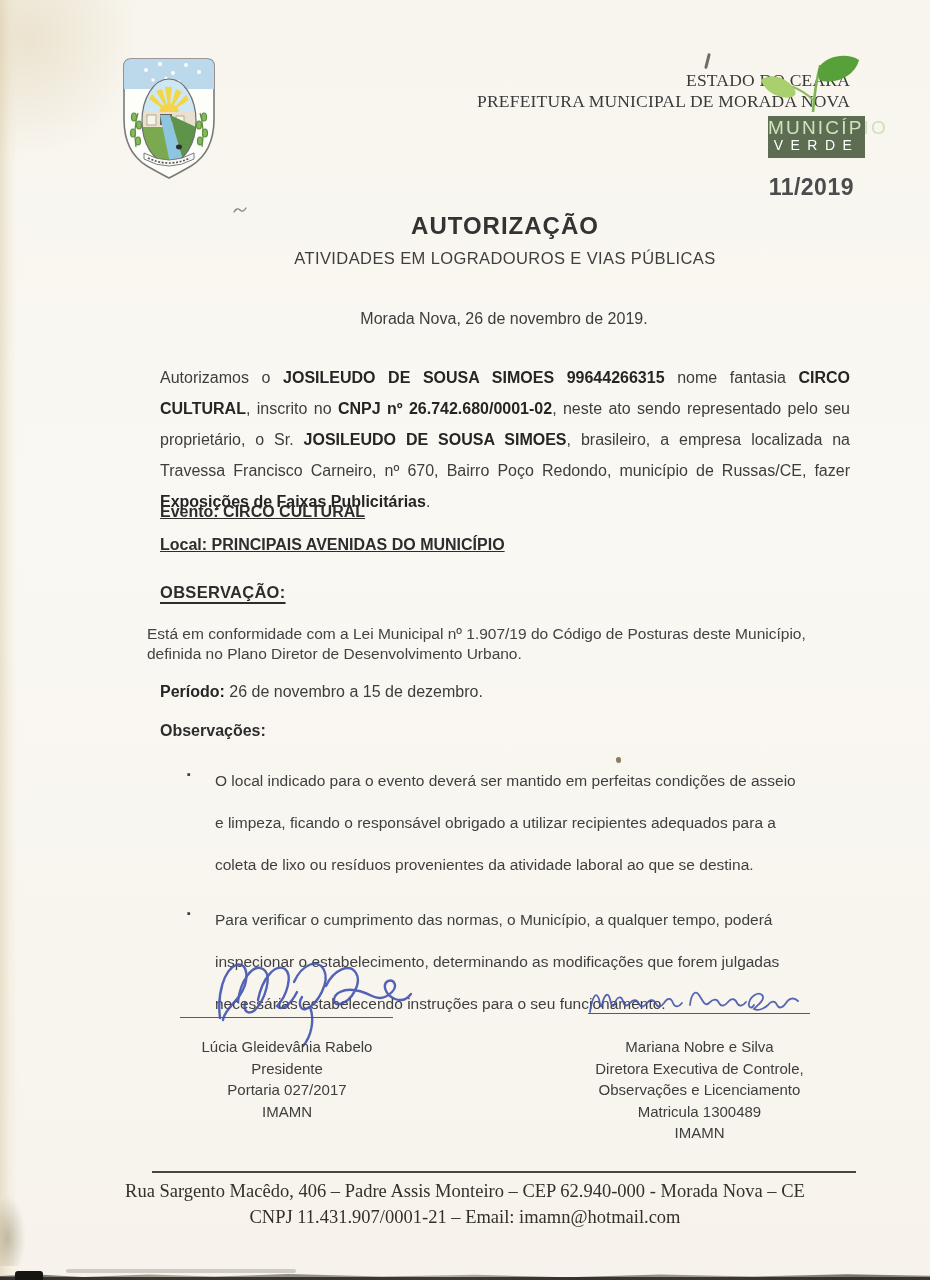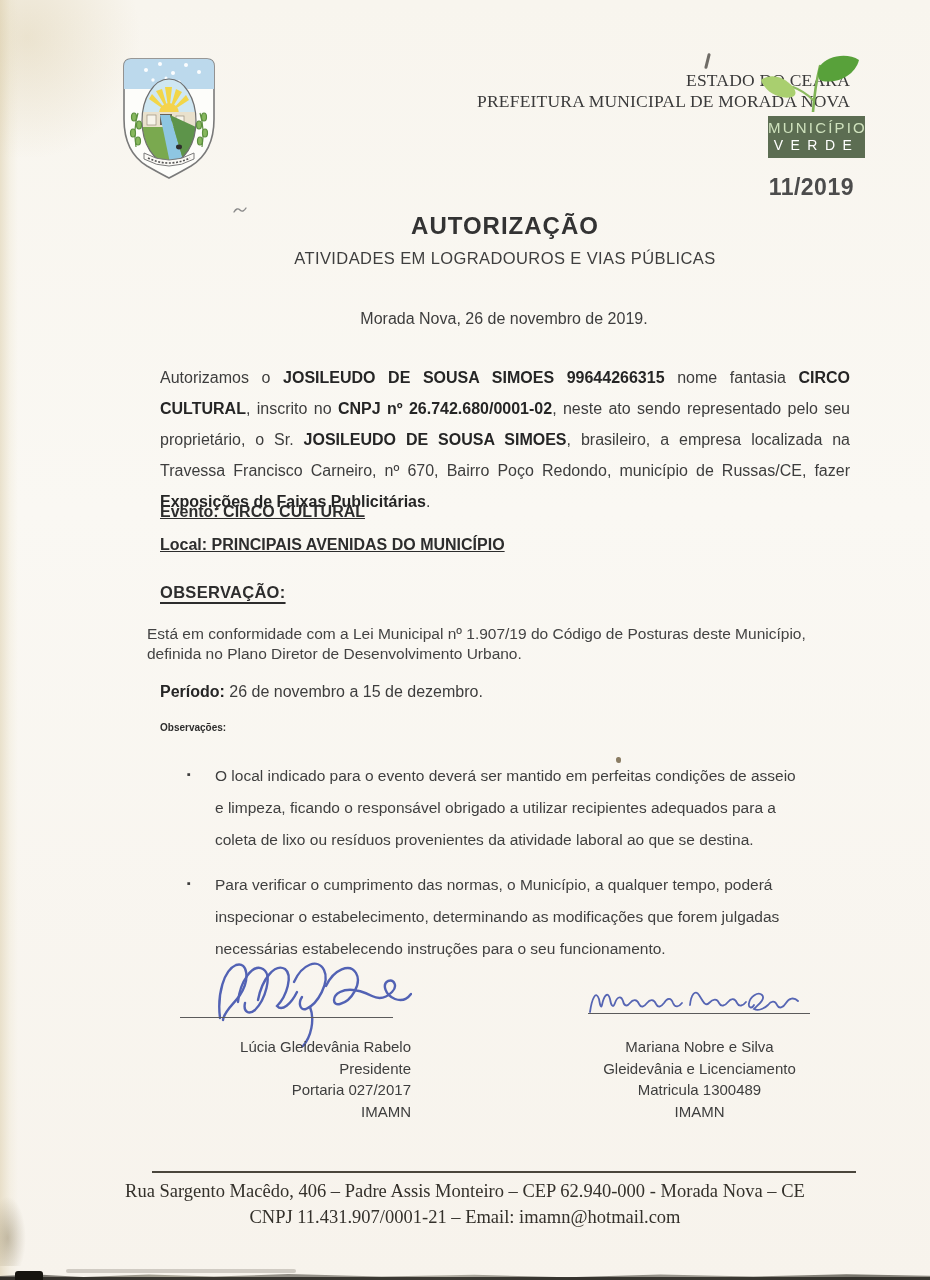--- a/index.html
+++ b/index.html
@@ -26,21 +26,21 @@
   .tiny-squiggle{position:absolute;left:233px;top:201px;}
   .ink-dot{position:absolute;left:616px;top:757px;width:5px;height:6px;background:#8a7c63;border-radius:50% 50% 40% 60%;}
 
   
   .coat{position:absolute;left:116px;top:55px;width:106px;height:128px;}
   .org-block{position:absolute;left:160px;top:70px;width:690px;text-align:right;
     font-family:"Liberation Serif",serif;font-size:17.5px;line-height:21px;color:#3a3a3a;letter-spacing:.2px;}
   .verde{position:absolute;left:757px;top:54px;width:112px;}
   .verde-box{margin-left:11px;width:97px;height:42px;background:#5c6d52;text-align:center;
     font-family:"Liberation Sans",sans-serif;padding-top:3px;box-sizing:border-box;}
-  .verde-box .l1{font-size:15px;letter-spacing:2.2px;color:#cfe2bd;line-height:17px;}
+  .verde-box .l1{font-size:19px;letter-spacing:2.2px;color:#cfe2bd;line-height:17px;}
   .verde-box .l2{font-size:14px;letter-spacing:7.5px;color:#ffffff;line-height:18px;padding-left:0;}
   .doc-number{position:absolute;left:757px;top:174px;width:97px;text-align:right;
     font-size:23px;font-weight:bold;color:#4c4c4c;letter-spacing:.5px;}
 
   
   .title{position:absolute;left:160px;top:212px;width:690px;text-align:center;
     font-size:24px;font-weight:bold;letter-spacing:1px;color:#333;}
   .subtitle{position:absolute;left:160px;top:249px;width:690px;text-align:center;
     font-size:16.5px;letter-spacing:.4px;color:#3e3e3e;}
 
@@ -48,30 +48,30 @@
   .dateline{position:absolute;left:160px;top:310px;width:688px;text-align:center;font-size:16px;color:#3d3d3d;}
   .para{position:absolute;left:160px;top:362px;width:690px;font-size:16px;line-height:31px;
     text-align:justify;color:#3d3d3d;}
   .para b{color:#252525;}
   .event-block{position:absolute;left:160px;top:495px;font-size:16px;line-height:33px;font-weight:bold;color:#2d2d2d;text-decoration:underline;}
   .obs-heading{position:absolute;left:160px;top:583px;font-size:16.5px;font-weight:bold;color:#2d2d2d;
     text-decoration:underline;text-underline-offset:4px;text-decoration-thickness:1.5px;letter-spacing:.3px;}
   .obs-text{position:absolute;left:147px;top:612px;width:705px;font-size:15.5px;line-height:20px;color:#434343;margin-top:12px;}
   .periodo{position:absolute;left:160px;top:683px;font-size:16px;color:#3d3d3d;}
   .periodo b{color:#252525;}
-  .observacoes-h{position:absolute;left:160px;top:722px;font-size:10px;font-weight:bold;color:#2d2d2d;}
+  .observacoes-h{position:absolute;left:160px;top:722px;font-size:16px;font-weight:bold;color:#2d2d2d;}
   .bullets{position:absolute;left:187px;top:760px;width:625px;}
   .bullet-item{display:flex;margin-bottom:13px;}
   .bullet-marker{width:8px;height:8px;margin-top:9px;font-size:11px;color:#3c3c3c;flex:0 0 28px;line-height:11px;}
-  .bullet-text{font-size:15.5px;line-height:32px;color:#3f3f3f;width:588px;}
+  .bullet-text{font-size:15.5px;line-height:42px;color:#3f3f3f;width:588px;}
 
   
   .sig-svg-left{position:absolute;left:212px;top:952px;}
   .sig-line-left{position:absolute;left:180px;top:1017px;width:213px;height:1px;background:#5b5b5b;}
-  .sig-text-left{position:absolute;left:163px;top:1036px;width:248px;text-align:right;
+  .sig-text-left{position:absolute;left:163px;top:1036px;width:248px;text-align:center;
     font-size:15px;line-height:21.5px;color:#3e3e3e;}
   .sig-svg-right{position:absolute;left:586px;top:982px;}
   .sig-line-right{position:absolute;left:588px;top:1013px;width:222px;height:1px;background:#5b5b5b;}
   .sig-text-right{position:absolute;left:562px;top:1036px;width:275px;text-align:center;
     font-size:15px;line-height:21.5px;color:#3e3e3e;}
 
   
   .footer-rule{position:absolute;left:152px;top:1171px;width:704px;height:1.5px;background:#4a463c;}
   .footer{position:absolute;left:42px;top:1178px;width:846px;text-align:center;
     font-family:Liberation Serif, serif;font-size:18.5px;line-height:26px;color:#33302a;}
@@ -227,21 +227,22 @@
       <g fill="none" stroke="#4556ad" stroke-width="1.8" stroke-linecap="round" opacity="0.9">
         <path d="M4,30 C6,16 10,8 13,17 C14,23 15,27 16,23 C18,13 22,9 24,17 C25,23 27,27 29,21 C31,15 35,13 37,19 C38,24 41,25 44,21 C47,17 51,17 53,22 C55,26 58,25 61,21 C64,17 68,17 70,22 C72,26 75,25 78,21 C81,16 85,15 87,21 C89,26 93,25 96,21"></path>
         <path d="M104,23 C105,13 109,7 113,13 C117,19 119,25 123,21 C127,17 131,16 133,21 C135,25 139,24 142,20 C145,16 149,16 151,21 C153,25 157,24 160,20"></path>
         <path d="M168,23 C166,27 162,26 163,21 C164,15 172,9 176,13 C180,17 172,23 168,27 C172,29 178,27 182,23 C185,19 189,18 191,23 C193,27 197,26 200,21 C203,16 208,15 212,19"></path>
       </g>
     </svg>
   </div>
   <div class="sig-line-right"></div>
   <div class="sig-text-right">
     <div>Mariana Nobre e Silva</div>
-    <div>Gleidevânia e Licenciamento</div>
+    <div>Diretora Executiva de Controle,</div>
+    <div>Observações e Licenciamento</div>
     <div>Matricula 1300489</div>
     <div>IMAMN</div>
   </div>
 
   <div class="footer-rule"></div>
   <div class="footer">
     <div>Rua Sargento Macêdo, 406 – Padre Assis Monteiro – CEP 62.940-000 - Morada Nova – CE</div>
     <div>CNPJ 11.431.907/0001-21 – Email: imamn@hotmail.com</div>
   </div>
 

